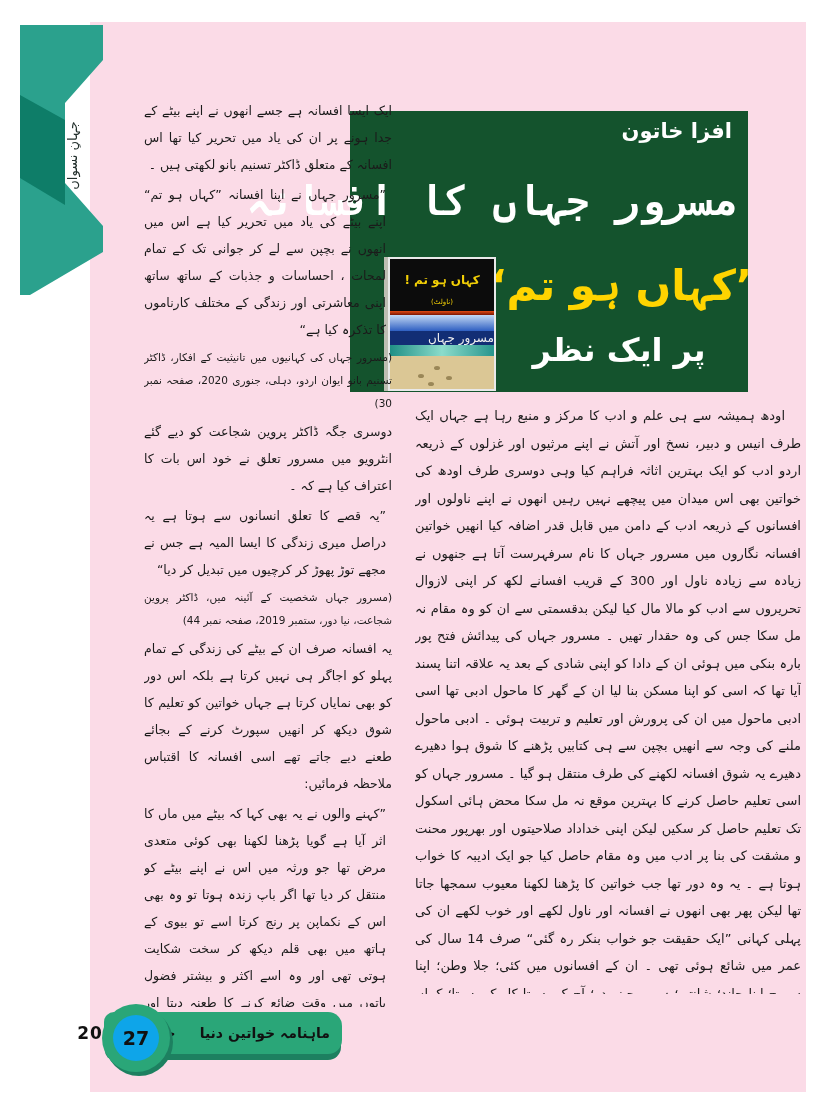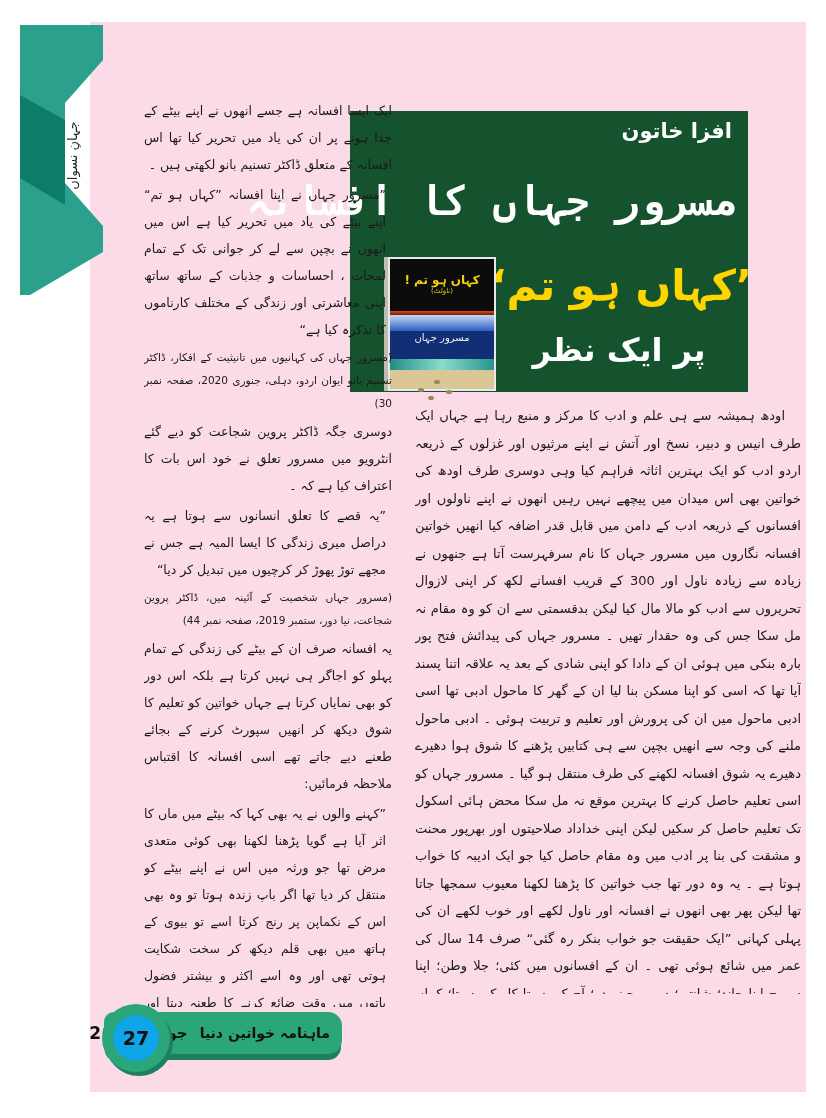--- a/index.html
+++ b/index.html
@@ -51,26 +51,26 @@
     position:absolute;left:34px;top:146px;width:112px;height:134px;
     background:#e9e9e9;padding:2px;box-sizing:border-box;
     border-left:4px solid #bdbdb2;
     display:flex;flex-direction:column;
   }
   .cov-black{
     height:52px;background:#0c0c0c;color:#f2cf06;
     text-align:center;direction:rtl;
   }
   .cov-title{font-size:12px;font-weight:bold;padding-top:14px;}
-  .cov-sub{font-size:7px;}
+  .cov-sub{font-size:7px;margin-top:11px;}
   .cov-red{height:4px;background:linear-gradient(#e04a12,#7c1602);}
   .cov-sky{height:16px;background:linear-gradient(#c3d9f4,#2e5fc2);}
   .cov-sea{
-    height:28px;background:#122e75;color:#f0f0f0;
-    font-size:10px;text-align:center;direction:rtl;line-height:14px;
+    height:14px;background:#122e75;color:#f0f0f0;
+    font-size:12px;direction:rtl;line-height:14px;
   }
   .cov-wave{height:11px;background:linear-gradient(90deg,#1f8f85,#8bdccb,#27958d);}
   .cov-sand{flex:1;background:#dbc795;position:relative;}
   .footprint{position:absolute;width:6px;height:4px;border-radius:50%;background:#9a8757;}
   .fp1{left:28px;top:18px;}
   .fp2{left:44px;top:10px;}
   .fp3{left:56px;top:20px;}
   .fp4{left:38px;top:26px;}
   
   .col-left{
@@ -89,21 +89,21 @@
   .col-left p.cite{font-size:10.5px;line-height:23px;}
   
   .footer-bar{
     position:absolute;left:104px;top:1012px;width:238px;height:42px;
     background:#2aa678;border-radius:10px 14px 14px 10px;
     box-shadow:0 7px 0 -1px #1d8060;
     direction:rtl;display:flex;align-items:center;
     padding-right:12px;box-sizing:border-box;
     color:#111;
   }
-  .footer-magazine{font-size:14px;font-weight:bold;margin-left:12px;white-space:nowrap;}
+  .footer-magazine{font-size:14px;font-weight:bold;margin-left:24px;white-space:nowrap;}
   .footer-month{font-size:15px;font-weight:bold;margin-left:14px;white-space:nowrap;}
   .footer-year{font-size:17px;font-weight:bold;letter-spacing:1px;}
   .page-badge{
     position:absolute;left:-2px;top:-8px;width:68px;height:68px;
     background:#2aa678;border-radius:50%;
     box-shadow:3px 4px 0 #1d8060;
     display:flex;align-items:center;justify-content:center;
   }
   .page-badge-inner{
     width:46px;height:46px;background:#0ea5e9;border-radius:50%;

